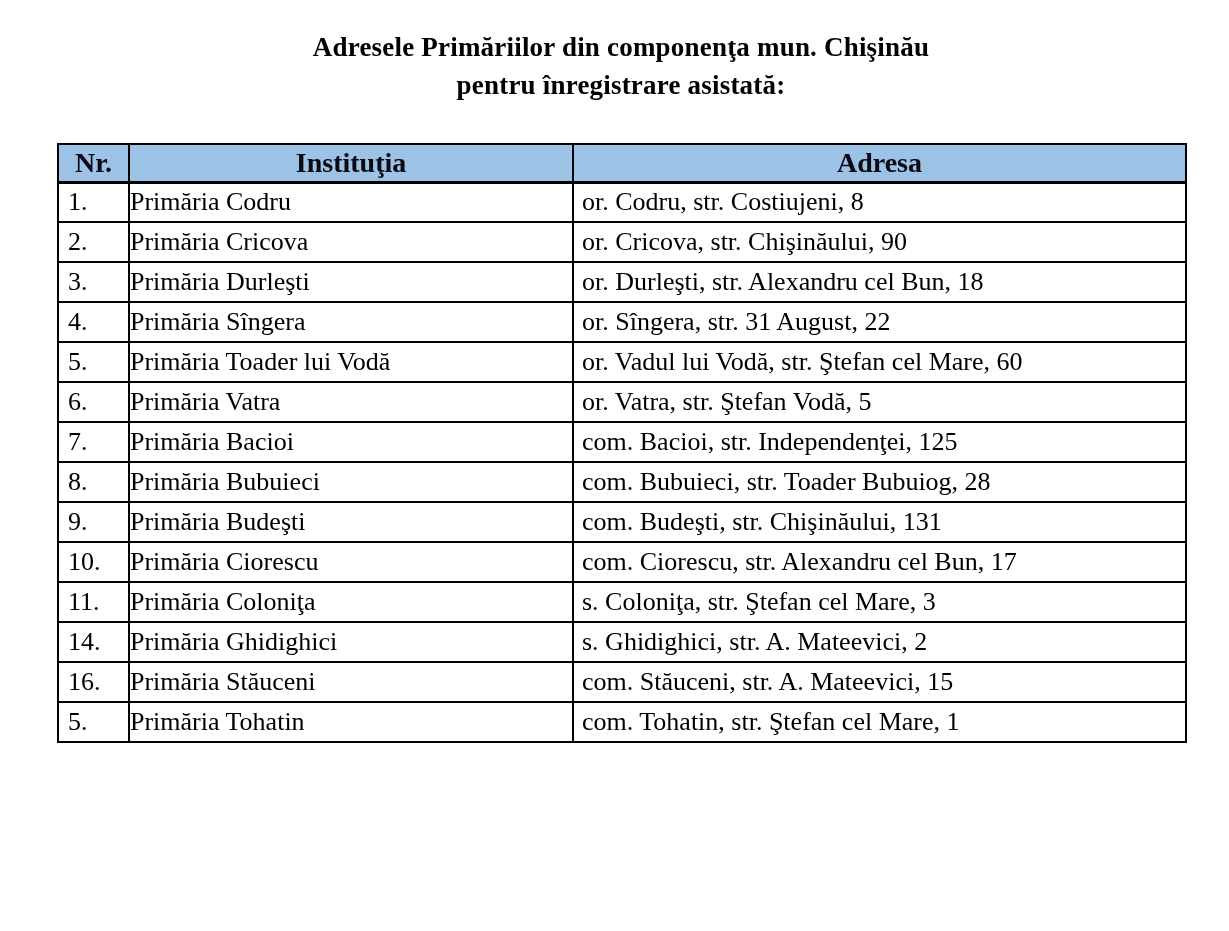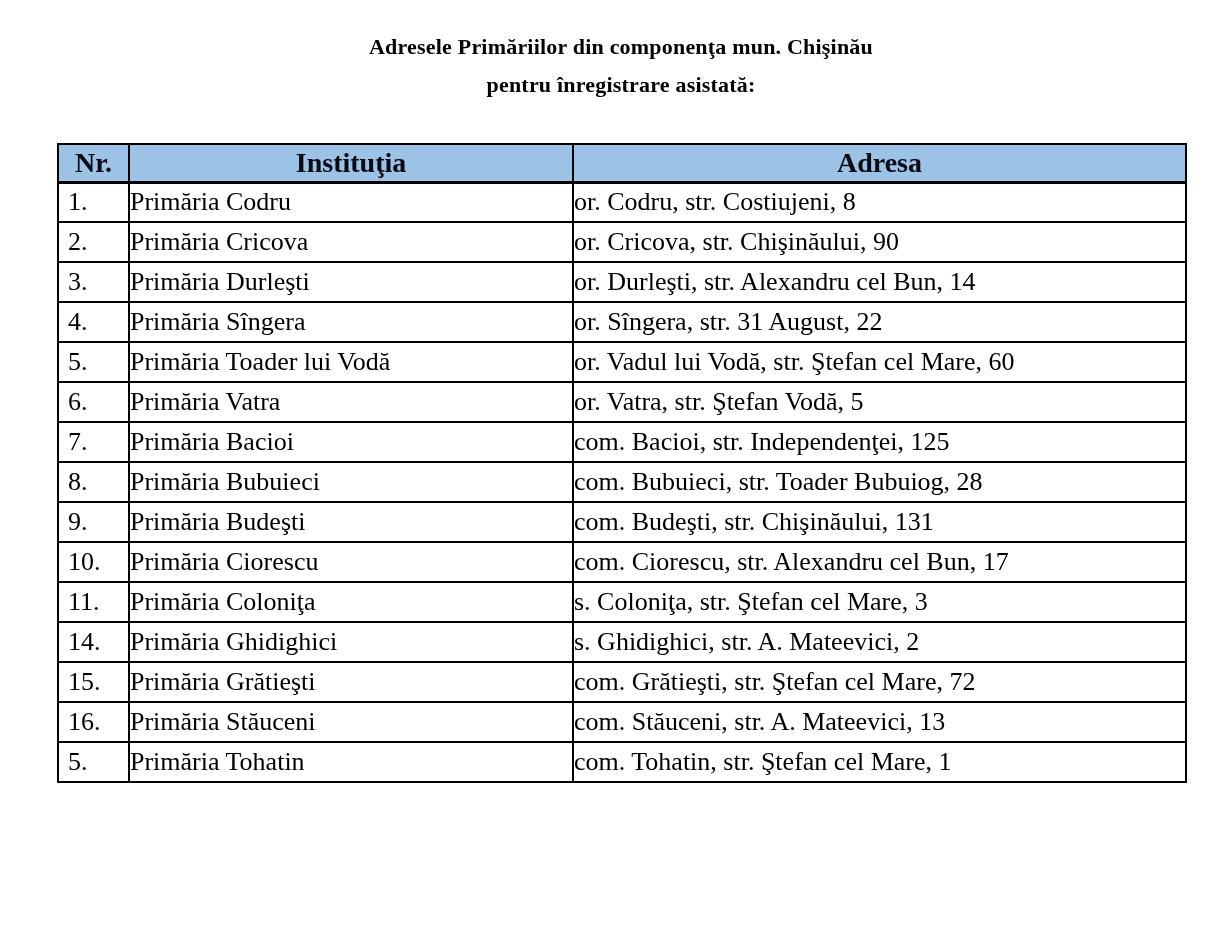--- a/index.html
+++ b/index.html
@@ -13,21 +13,21 @@
     width: 1229px;
     height: 931px;
     background: #ffffff;
     overflow: hidden;
   }
   .title-block {
     margin: 28px 0 0 57px;
     width: 1128px;
     text-align: center;
     font-weight: bold;
-    font-size: 22px;
+    font-size: 27px;
     line-height: 38px;
     letter-spacing: 0.2px;
   }
   table.addr-table {
     margin: 39px 0 0 57px;
     width: 1128px;
     border-collapse: collapse;
     table-layout: fixed;
     font-size: 26px;
   }
@@ -49,21 +49,21 @@
     border-bottom-width: 3px;
     color: #0a0a14;
   }
   table.addr-table tbody td {
     height: 40px;
     vertical-align: middle;
     background: #ffffff;
   }
   td.cell-nr   { padding-left: 9px;  }
   td.cell-inst { }
-  td.cell-addr {  }
+  td.cell-addr { padding-left: 8px;  }
 </style>
 </head>
 <body>
 
 <div class="doc">
 
   <div class="title-block">
     <div>Adresele Primăriilor din componenţa mun. Chişinău</div>
     <div>pentru înregistrare asistată:</div>
   </div>
@@ -88,21 +88,21 @@
           <td class="cell-addr">or. Codru, str. Costiujeni, 8</td>
         </tr>
         <tr>
           <td class="cell-nr">2.</td>
           <td class="cell-inst">Primăria Cricova</td>
           <td class="cell-addr">or. Cricova, str. Chişinăului, 90</td>
         </tr>
         <tr>
           <td class="cell-nr">3.</td>
           <td class="cell-inst">Primăria Durleşti</td>
-          <td class="cell-addr">or. Durleşti, str. Alexandru cel Bun, 14</td>
+          <td class="cell-addr">or. Durleşti, str. Alexandru cel Bun, 18</td>
         </tr>
         <tr>
           <td class="cell-nr">4.</td>
           <td class="cell-inst">Primăria Sîngera</td>
           <td class="cell-addr">or. Sîngera, str. 31 August, 22</td>
         </tr>
         <tr>
           <td class="cell-nr">5.</td>
           <td class="cell-inst">Primăria Toader lui Vodă</td>
           <td class="cell-addr">or. Vadul lui Vodă, str. Ştefan cel Mare, 60</td>
@@ -136,28 +136,23 @@
           <td class="cell-nr">11.</td>
           <td class="cell-inst">Primăria Coloniţa</td>
           <td class="cell-addr">s. Coloniţa, str. Ştefan cel Mare, 3</td>
         </tr>
         <tr>
           <td class="cell-nr">14.</td>
           <td class="cell-inst">Primăria Ghidighici</td>
           <td class="cell-addr">s. Ghidighici, str. A. Mateevici, 2</td>
         </tr>
         <tr>
-          <td class="cell-nr">15.</td>
-          <td class="cell-inst">Primăria Grătieşti</td>
-          <td class="cell-addr">com. Grătieşti, str. Ştefan cel Mare, 72</td>
-        </tr>
-        <tr>
           <td class="cell-nr">16.</td>
           <td class="cell-inst">Primăria Stăuceni</td>
-          <td class="cell-addr">com. Stăuceni, str. A. Mateevici, 13</td>
+          <td class="cell-addr">com. Stăuceni, str. A. Mateevici, 15</td>
         </tr>
         <tr>
           <td class="cell-nr">5.</td>
           <td class="cell-inst">Primăria Tohatin</td>
           <td class="cell-addr">com. Tohatin, str. Ştefan cel Mare, 1</td>
         </tr>
       </tbody>
   </table>
 
 </div>

